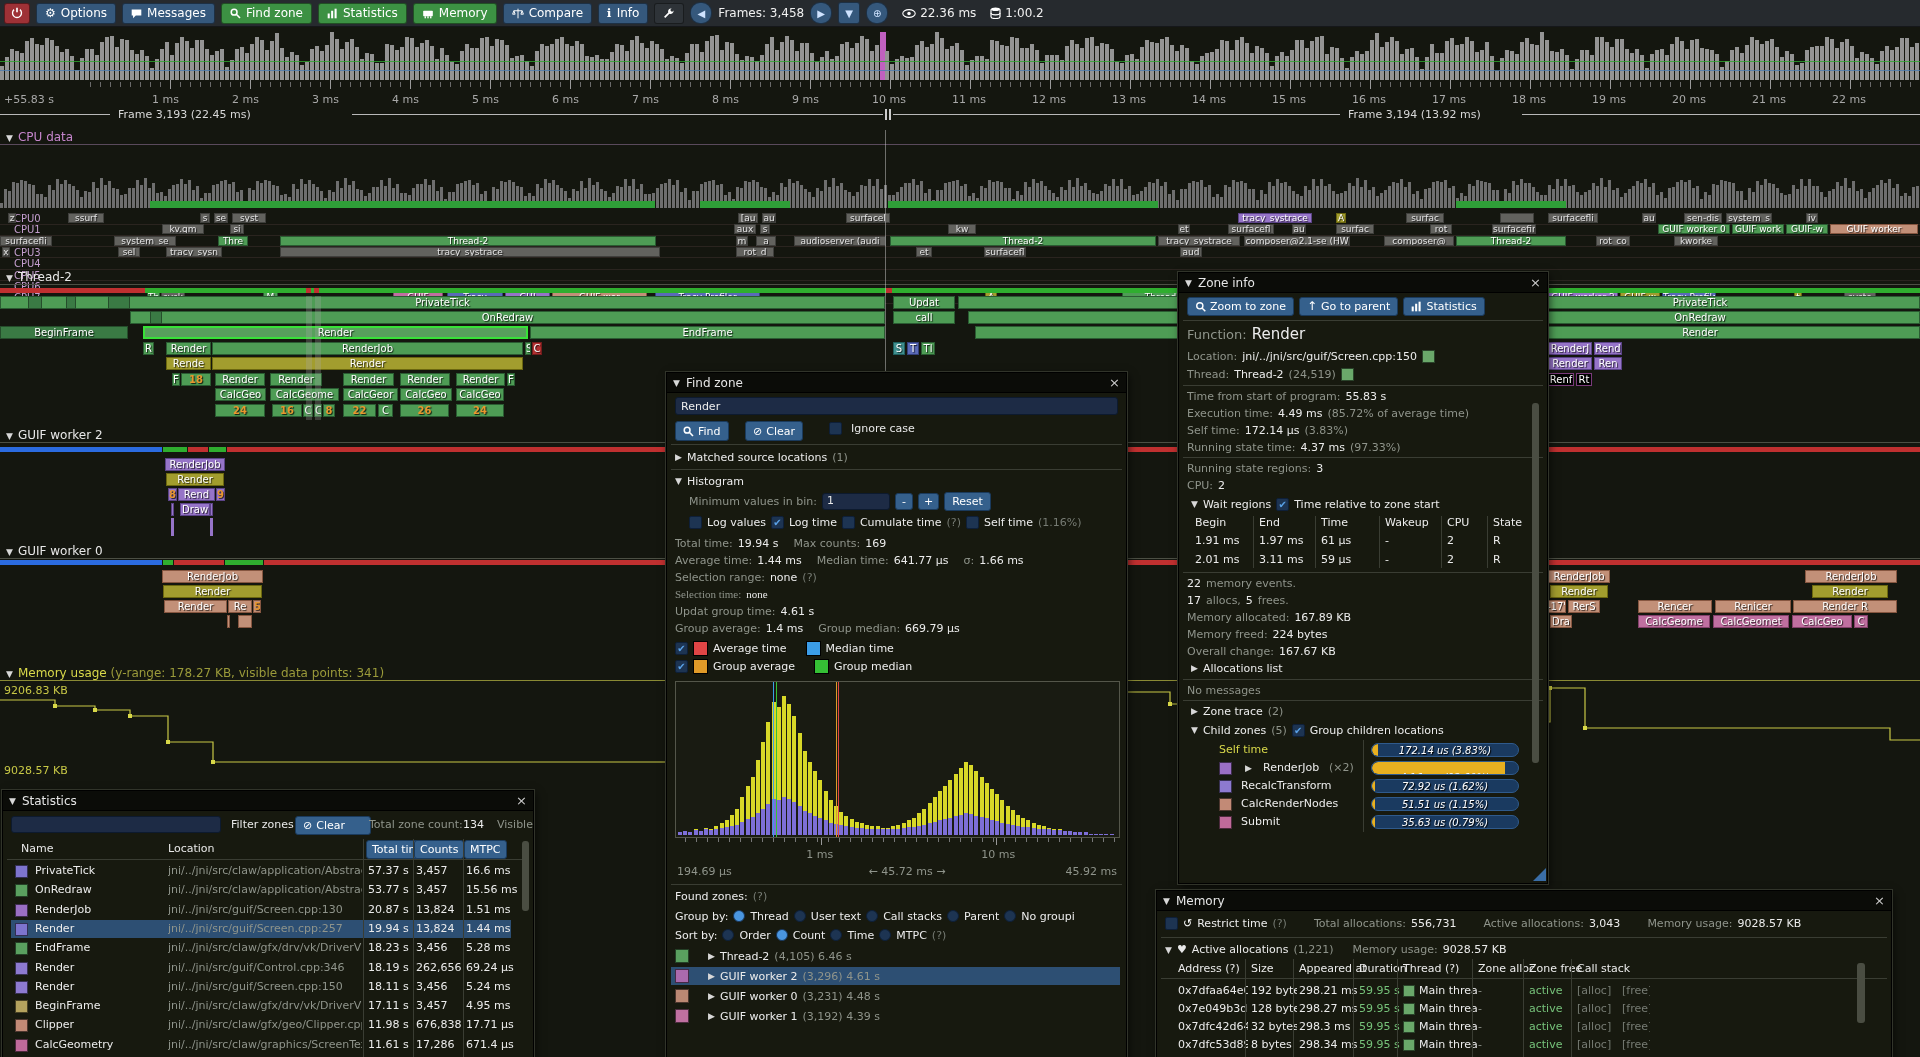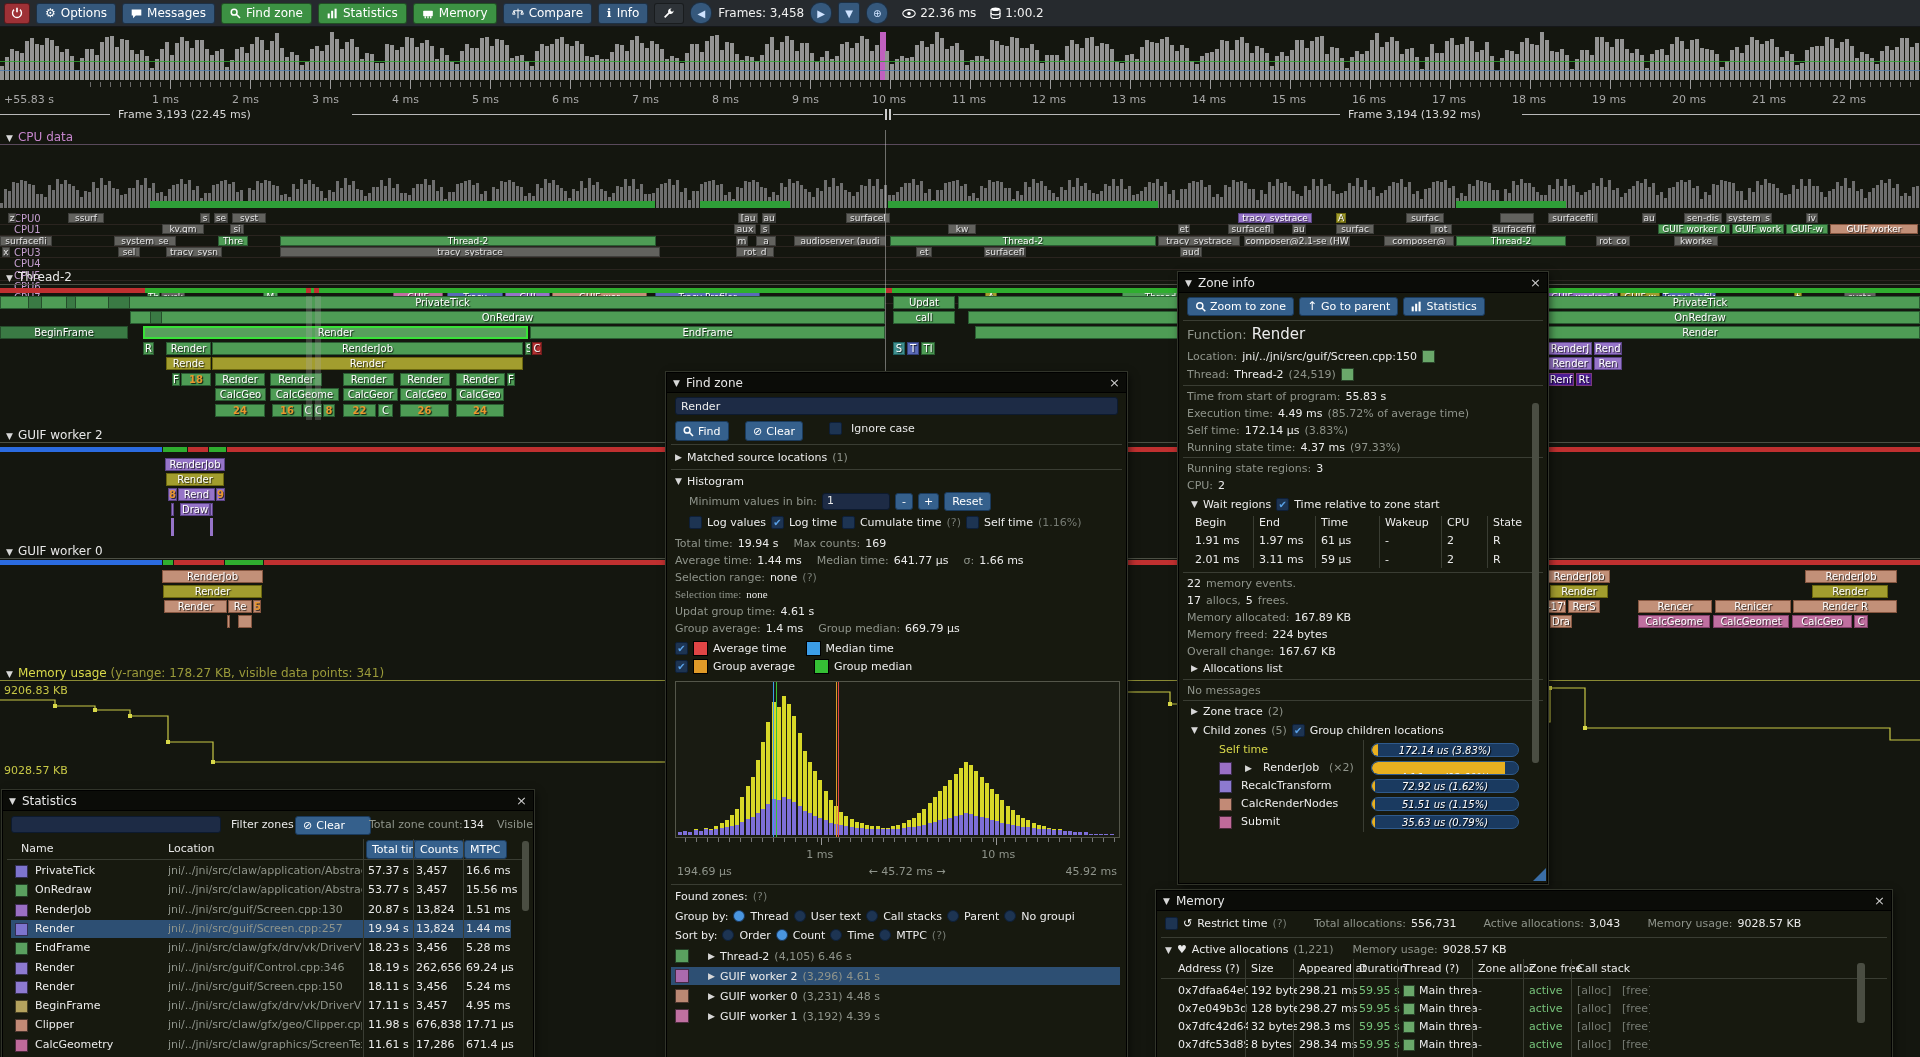--- a/index.html
+++ b/index.html
@@ -10,21 +10,21 @@
   #toolbar{position:absolute;left:0;top:0;width:1920px;height:27px;background:#262a2e;border-bottom:1px solid #15171a;display:flex;align-items:center;gap:6px;padding-left:4px;box-sizing:border-box;}
   .tbtn{display:inline-flex;align-items:center;gap:5px;height:19px;padding:0 8px;border-radius:3px;font-size:12px;color:#fff;border:1px solid rgba(0,0,0,.45);cursor:default;}
   .tb-blue{background:#35587c;} .tb-green{background:#3c9143;} .tb-red{background:#9e3136;padding:0 6px;}
   .tb-dark{background:#2e3338;}
   .tbtxt{color:#f0f0f0;font-size:12px;}
   .navbtn{width:20px;height:20px;border-radius:10px;background:#35587c;border:1px solid rgba(0,0,0,.45);display:inline-flex;align-items:center;justify-content:center;color:#cfe3ff;font-size:10px;}
   
   .zone{position:absolute;height:13px;line-height:12px;font-size:10px;text-align:center;overflow:hidden;white-space:nowrap;box-sizing:border-box;border:1px solid #000;color:#fff;text-shadow:1px 1px 1px rgba(0,0,0,.8);}
   .zg{background:#4e9c55;border-color:#2a5c32;} .zgd{background:#3a7a44;border-color:#254d2b;}
   .zy{background:#a29d2e;border-color:#6b670f;} .zp{background:#9674c8;border-color:#5b4387;}
-  .zpm{background:#4c1d95;border-color:#7a3a7a;} .zsal{background:#c29078;border-color:#865640;}
+  .zpm{background:#000000;border-color:#7a3a7a;} .zsal{background:#c29078;border-color:#865640;}
   .zpk{background:#c06fa0;border-color:#83406a;} .zgray{background:#62625e;border-color:#3f3f3c;color:#e4e4e4;}
   .zblue{background:#5a6ab8;border-color:#333f7a;} .zteal{background:#3f8f8f;border-color:#1f5f5f;}
   .zred{background:#b23030;border-color:#701c1c;} .zsel{background:#57a05c;border:2px solid #38e238;line-height:10px;}
   .zgn{background:#4e9c55;border-color:#2a5c32;color:#e8962e;font-weight:bold;}
   .zpn{background:#9674c8;border-color:#5b4387;color:#e8962e;font-weight:bold;}
   .zsaln{background:#c29078;border-color:#865640;color:#e8962e;font-weight:bold;}
   .seclbl{position:absolute;font-size:12px;color:#e8e8e8;}
   .cpulbl{position:absolute;font-size:10px;color:#c49ecf;}
   .hdrline{position:absolute;height:1px;background:#4c4f44;}
   

